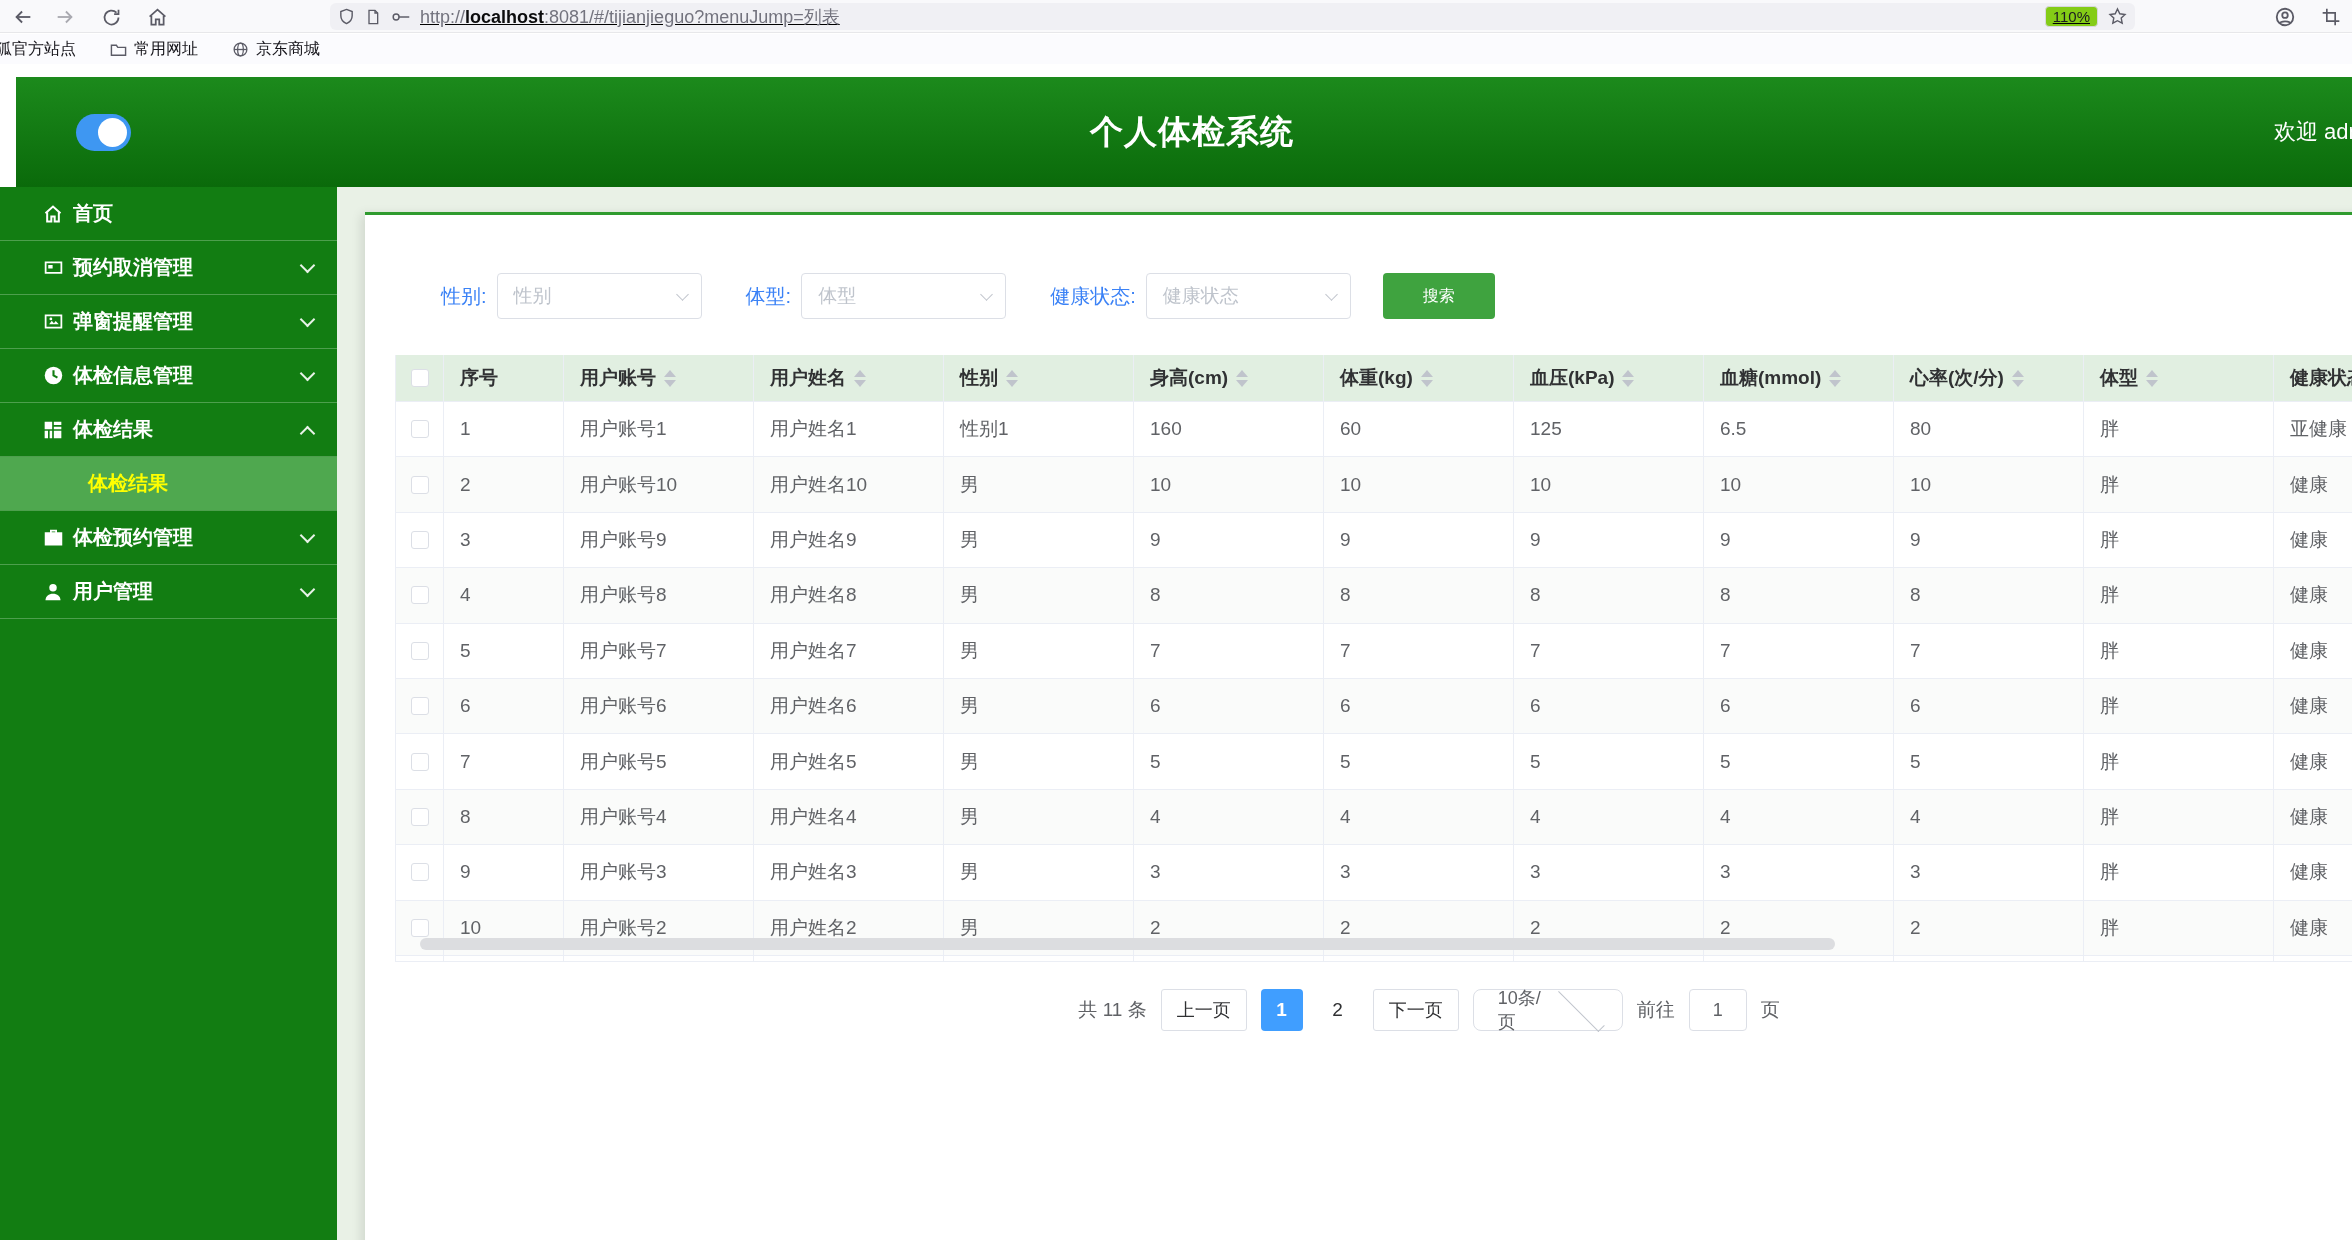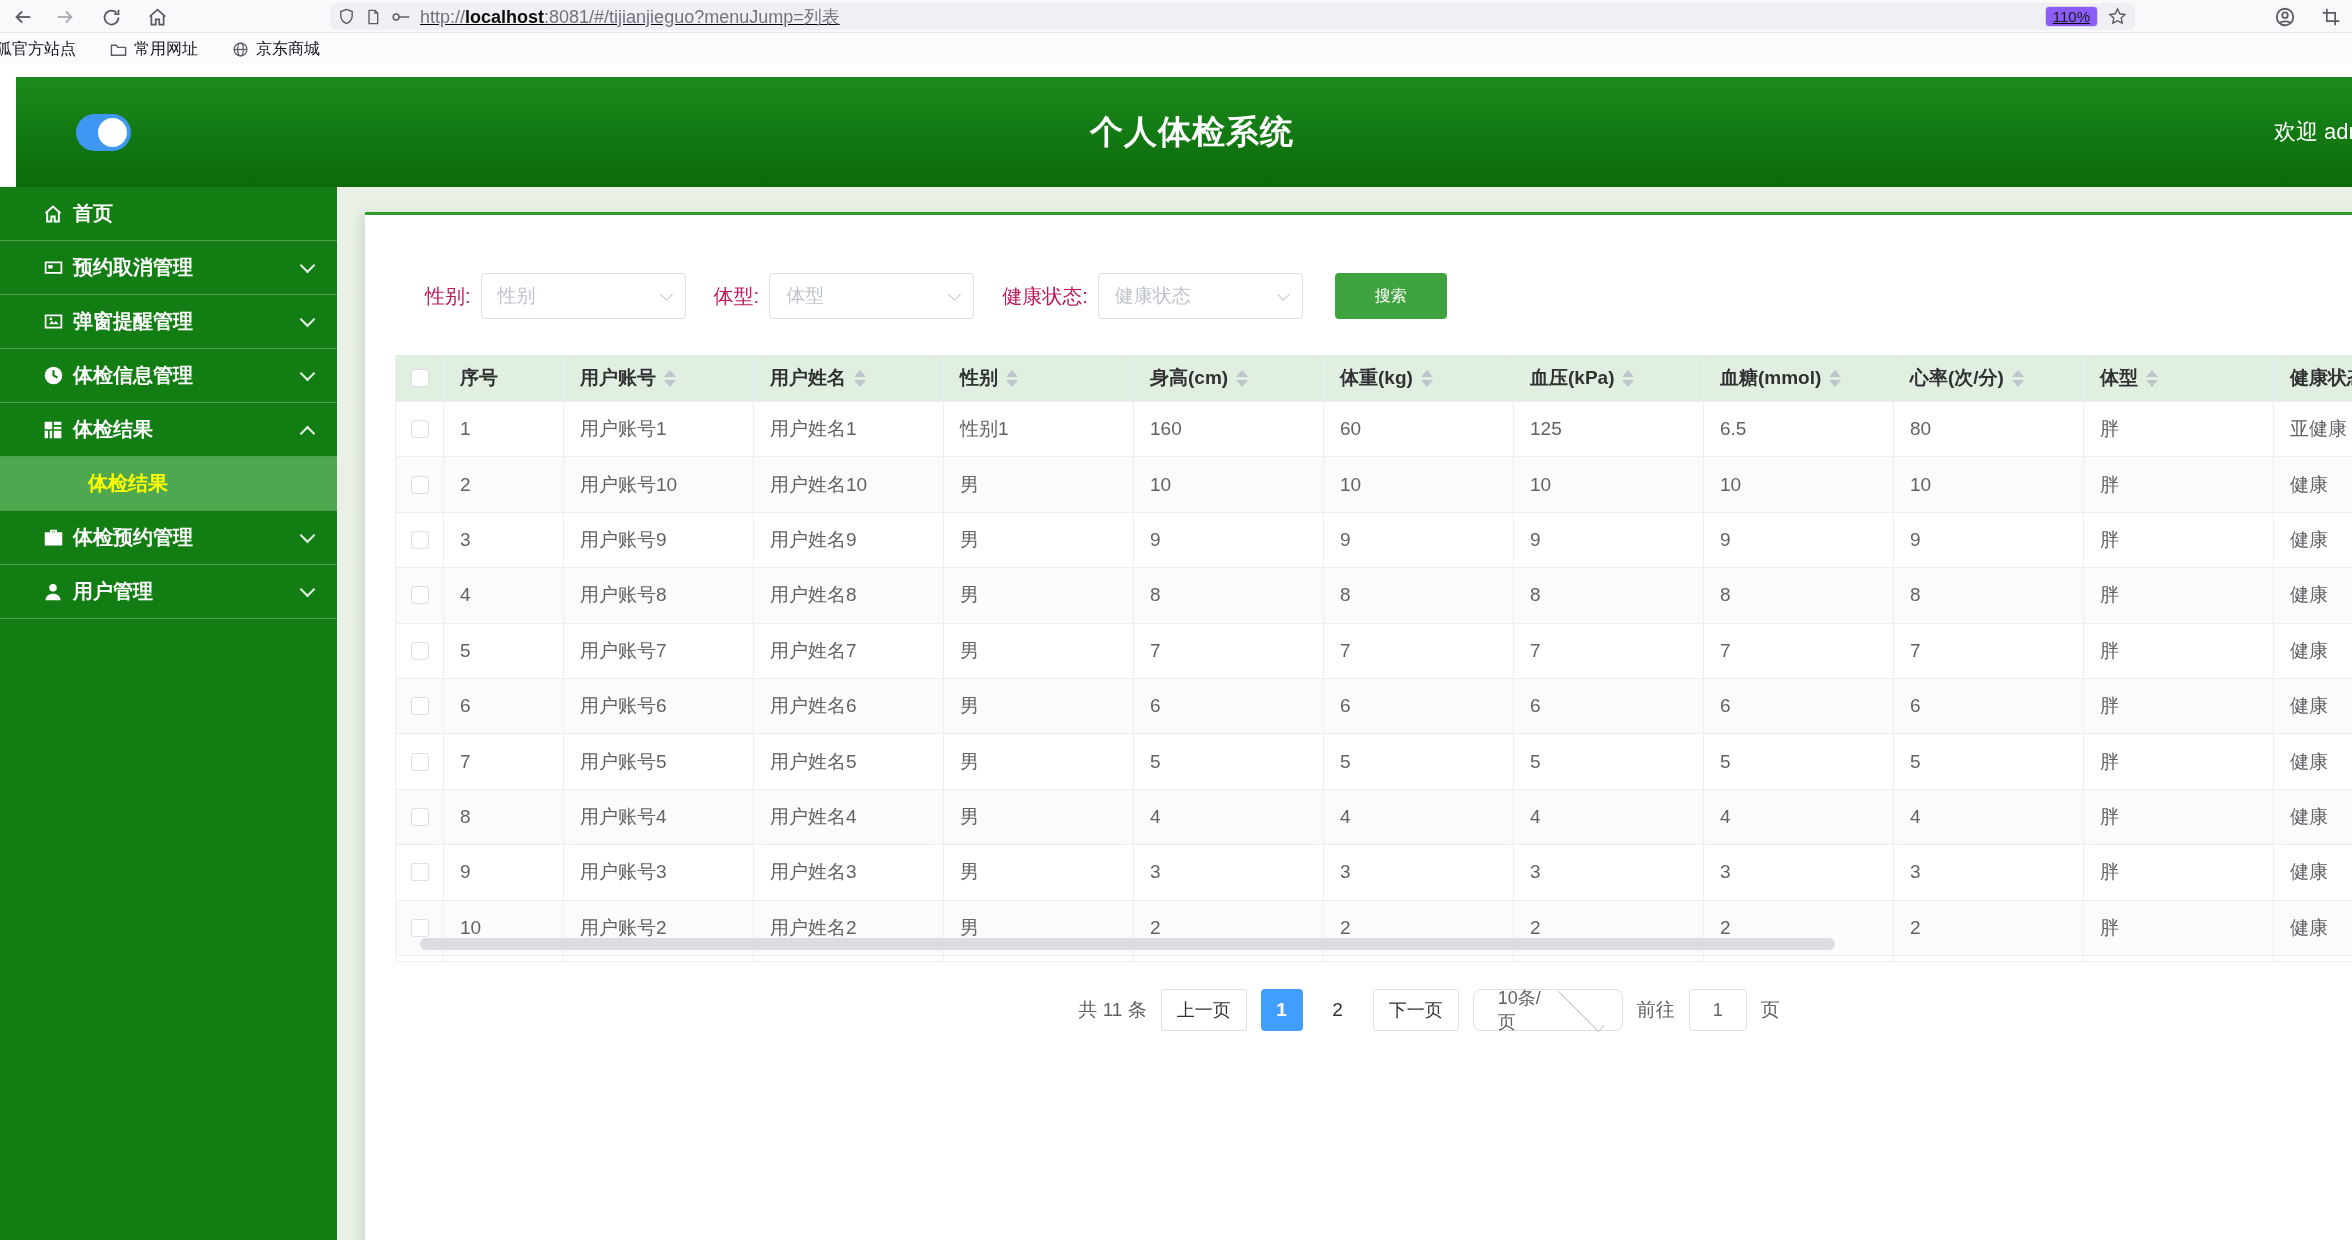--- a/index.html
+++ b/index.html
@@ -5,21 +5,21 @@
   * { margin:0; padding:0; box-sizing:border-box; }
   html,body { width:2352px; height:1240px; overflow:hidden; font-family:"Liberation Sans","DejaVu Sans",sans-serif; background:#fff; }
 
   
   #toolbar { position:absolute; left:0; top:0; width:2352px; height:33px; background:#f9f9fb; border-bottom:1px solid #e7e7ea; }
   .nav-ic { position:absolute; top:4px; width:26px; height:26px; display:flex; align-items:center; justify-content:center; color:#5b5b66; }
   #urlbar { position:absolute; left:330px; top:3px; width:1805px; height:27px; background:#f0f0f4; border-radius:6px; display:flex; align-items:center; padding:0 8px;text-decoration:underline; }
   #urlbar svg { flex:0 0 auto; }
   .url-text { margin-left:10px; font-size:18px; color:#73737e; white-space:nowrap; flex:1 1 auto; overflow:hidden; }
   .url-host { color:#0c0c0d; font-weight:700; }
-  .zoom-badge { background:#8b5cf6; border:1px solid #d7d7db; border-radius:4px; font-size:15px; color:#1c1b22; padding:1px 7px; margin-right:10px; }
+  .zoom-badge { background:#84cc16; border:1px solid #d7d7db; border-radius:4px; font-size:15px; color:#1c1b22; padding:1px 7px; margin-right:10px; }
   #bookmarks { position:absolute; left:0; top:34px; width:2352px; height:30px; background:#fbfbfe; display:flex; align-items:center; gap:34px; font-size:16px; color:#15141a; }
   .bm { display:flex; align-items:center; gap:7px; white-space:nowrap; }
   .bm:first-child { margin-left:-4px; }
 
   
   #app-header { position:absolute; left:16px; top:77px; width:2352px; height:110px; background:linear-gradient(180deg,#1c8a1c,#0a6a0a); }
   #toggle { position:absolute; left:60px; top:37px; width:55px; height:37px; background:#3e97f2; border-radius:19px; }
   #toggle .knob { position:absolute; right:4px; top:4px; width:29px; height:29px; background:#fff; border-radius:50%; }
   #app-title { position:absolute; left:0; right:0; top:0; height:110px; display:flex; align-items:center; justify-content:center; color:#fff; font-size:33px; font-weight:700; letter-spacing:1px; }
   #welcome { position:absolute; right:-16px; top:0; height:110px; display:flex; align-items:center; color:#fff; font-size:22px; white-space:nowrap; }
@@ -32,21 +32,21 @@
   .chev.down { transform:rotate(45deg); top:19px; }
   .chev.up   { transform:rotate(-135deg); top:25px; }
   .side-sub { height:54px; display:flex; align-items:center; padding-left:88px; background:#4fa84f; color:#ffff00; font-size:20px; font-weight:700; border-bottom:1px solid #4d9f4d; }
 
   
   #content { position:absolute; left:337px; top:187px; width:2015px; height:1053px; background:#e9f1e6; }
   #card { position:absolute; left:28px; top:25px; right:-30px; bottom:-30px; background:#fff; border-top:3px solid #2f9b2f; box-shadow:-4px 2px 10px rgba(0,0,0,.10); }
 
   
   #filters { position:absolute; left:60px; top:58px; display:flex; align-items:center; }
-  .f-label { font-size:20px; color:#be185d; margin-right:10px; white-space:nowrap; }
+  .f-label { font-size:20px; color:#3b82f6; margin-right:10px; white-space:nowrap;margin-left:16px; }
   .f-select { width:205px; height:46px; border:1px solid #dcdfe6; border-radius:4px; background:#fff; display:flex; align-items:center; padding:0 14px 0 16px; margin-right:28px; position:relative; }
   .f-select .ph { font-size:19px; color:#bfc4cc; flex:1; }
   .sel-chev { width:9px; height:9px; border-right:1.6px solid #c0c4cc; border-bottom:1.6px solid #c0c4cc; transform:rotate(45deg); margin-top:-4px; }
   #search-btn { width:112px; height:46px; background:#3fa33f; border:none; border-radius:4px; color:#fff; font-size:16px; margin-left:4px; cursor:pointer; font-family:inherit; }
 
   
   #results-table { position:absolute; left:30px; top:140px; width:2068px; border-left:1px solid #ebeef5; font-size:19px; }
   .t-row { display:flex; border-bottom:1px solid #ebeef5; background:#fff; }
   .t-row.head { background:#e1efe1; height:47px; }
   .t-row.body { height:55.4px; }

